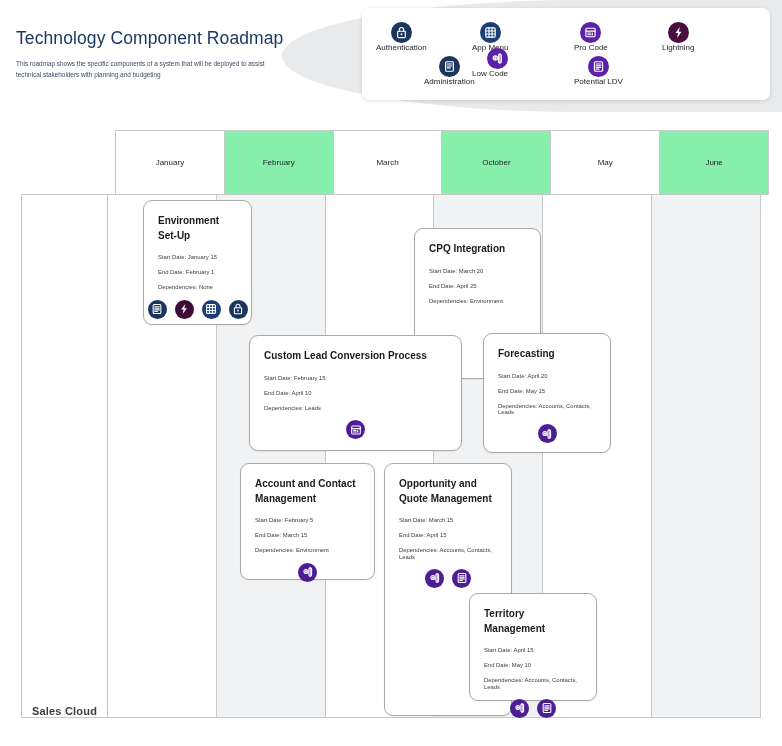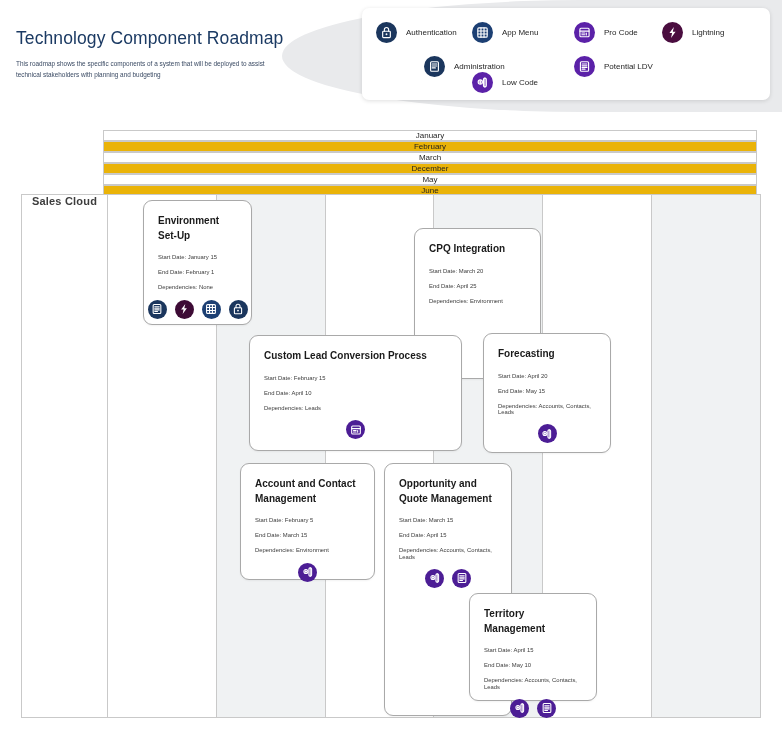--- a/index.html
+++ b/index.html
@@ -34,54 +34,53 @@
     max-width:272px;
   }
 
   
   #legend-card {
     position:absolute; left:362px; top:8px; width:408px; height:92px;
     background:#ffffff; border-radius:7px;
     box-shadow:0 1px 4px rgba(0,0,0,0.13);
   }
   .legend-item {
-    position:absolute; display:flex; align-items:center; gap:9px;
+    position:absolute; display:flex; align-items:center; flex-direction:column;
   }
   .legend-label { font-size:8px; color:#1f1f1f; white-space:nowrap; }
 
   
   .badge {
     border-radius:50%; flex:none;
     display:flex; align-items:center; justify-content:center;
   }
   .badge svg { display:block; }
 
   
   #grid-wrap { position:absolute; left:0; top:130px; width:782px; height:600px; }
 
   #month-header {
-    position:absolute; left:104px; top:0; width:653px; height:65px;
+    position:absolute; left:116px; top:0; width:653px; height:65px;
     display:flex;
-    flex-direction:column;
   }
   .month-cell {
     flex:1 1 0; border:1px solid #c9c9c9; margin-left:-1px;
     display:flex; align-items:center; justify-content:center;
     font-size:8px; color:#1f1f1f;
   }
-  .month-cell.alt { background:#eab308; }
+  .month-cell.alt { background:#86efac; }
   .month-cell.plain { background:#ffffff; }
 
   #lane {
     position:absolute; left:21px; top:64px; width:740px; height:524px;
   }
   #lane-label-cell {
     position:absolute; left:0; top:0; width:87px; height:524px;
     border:1px solid #c9c9c9; background:#ffffff;
-    display:flex; align-items:flex-start; justify-content:center;
+    display:flex; align-items:flex-end; justify-content:center;
   }
   #lane-label {
     font-size:11px; color:#3d3d3d; font-weight:bold; letter-spacing:0.2px;
   }
   #lane-body {
     position:absolute; left:87px; top:0; width:653px; height:524px;
     display:flex;
   }
   .lane-col {
     flex:1 1 0; border:1px solid #c9c9c9; margin-left:-1px; height:100%;
@@ -158,21 +157,21 @@
       </div>
       <div class="legend-item" style="left: 14px; top: 48px; padding-left: 48px;">
         <span class="badge" style="width: 21px; height: 21px; background: rgb(27, 54, 93);">
           <svg width="17" height="17" viewBox="0 0 20 20">
             <rect x="5.4" y="4.4" width="9.2" height="11.2" rx="1.1" style="fill:none;stroke:#ffffff;stroke-width:1.35;stroke-linecap:round;stroke-linejoin:round"></rect>
             <path d="M7.3 7.1 H12.7 M7.3 9.4 H12.7 M7.3 11.7 H11" style="fill:none;stroke:#ffffff;stroke-width:1.35;stroke-linecap:round;stroke-linejoin:round"></path>
           </svg>
         </span>
         <span class="legend-label">Administration</span>
       </div>
-      <div class="legend-item" style="left: 110px; top: 64px;">
+      <div class="legend-item" style="left: 110px; top: 40px; align-items: flex-end;">
         <span class="badge" style="width: 21px; height: 21px; background: rgb(91, 33, 168);">
           <svg width="17" height="17" viewBox="0 0 20 20">
             <circle cx="7.4" cy="9.4" r="2.5" style="fill:none;stroke:#ffffff;stroke-width:1.35;stroke-linecap:round;stroke-linejoin:round"></circle>
             <path d="M7.4 7.6 v3.6 M6.4 9.4 h2" style="fill:none;stroke:#ffffff;stroke-width:1.35;stroke-linecap:round;stroke-linejoin:round"></path>
             <rect x="11.1" y="4.8" width="3.4" height="10.4" rx="1.6" style="fill:none;stroke:#ffffff;stroke-width:1.35;stroke-linecap:round;stroke-linejoin:round"></rect>
             <path d="M12.8 4.8 V15.2" style="fill:none;stroke:#ffffff;stroke-width:1.35;stroke-linecap:round;stroke-linejoin:round"></path>
           </svg>
         </span>
         <span class="legend-label">Low Code</span>
       </div>
@@ -186,21 +185,21 @@
         <span class="legend-label">Potential LDV</span>
       </div>
     </div>
 </div>
 
 <div id="grid-wrap">
   <div id="month-header">
       <div class="month-cell plain">January</div>
       <div class="month-cell alt">February</div>
       <div class="month-cell plain">March</div>
-      <div class="month-cell alt">December</div>
+      <div class="month-cell alt">October</div>
       <div class="month-cell plain">May</div>
       <div class="month-cell alt">June</div>
     </div>
   <div id="lane">
     <div id="lane-label-cell">
       <span id="lane-label">Sales Cloud</span>
     </div>
     <div id="lane-body">
         <div class="lane-col plain"></div>
         <div class="lane-col alt"></div>

